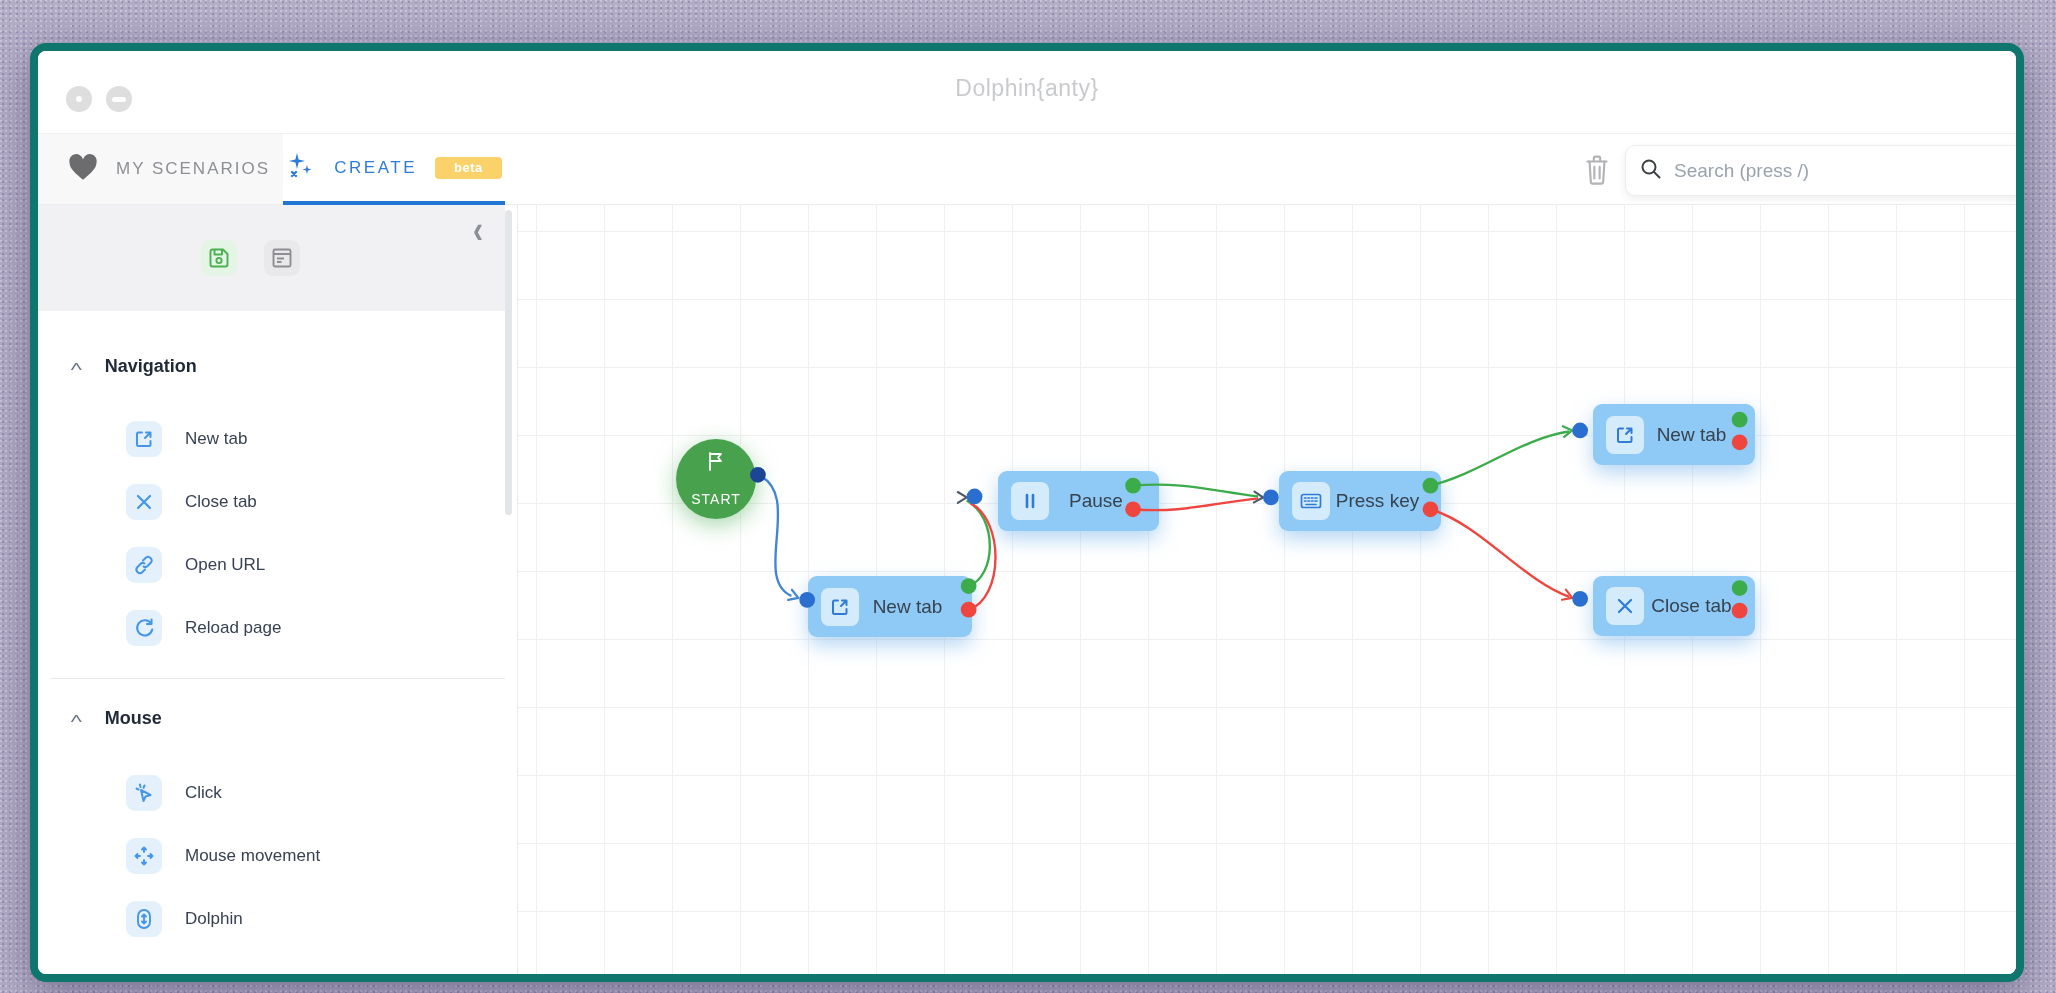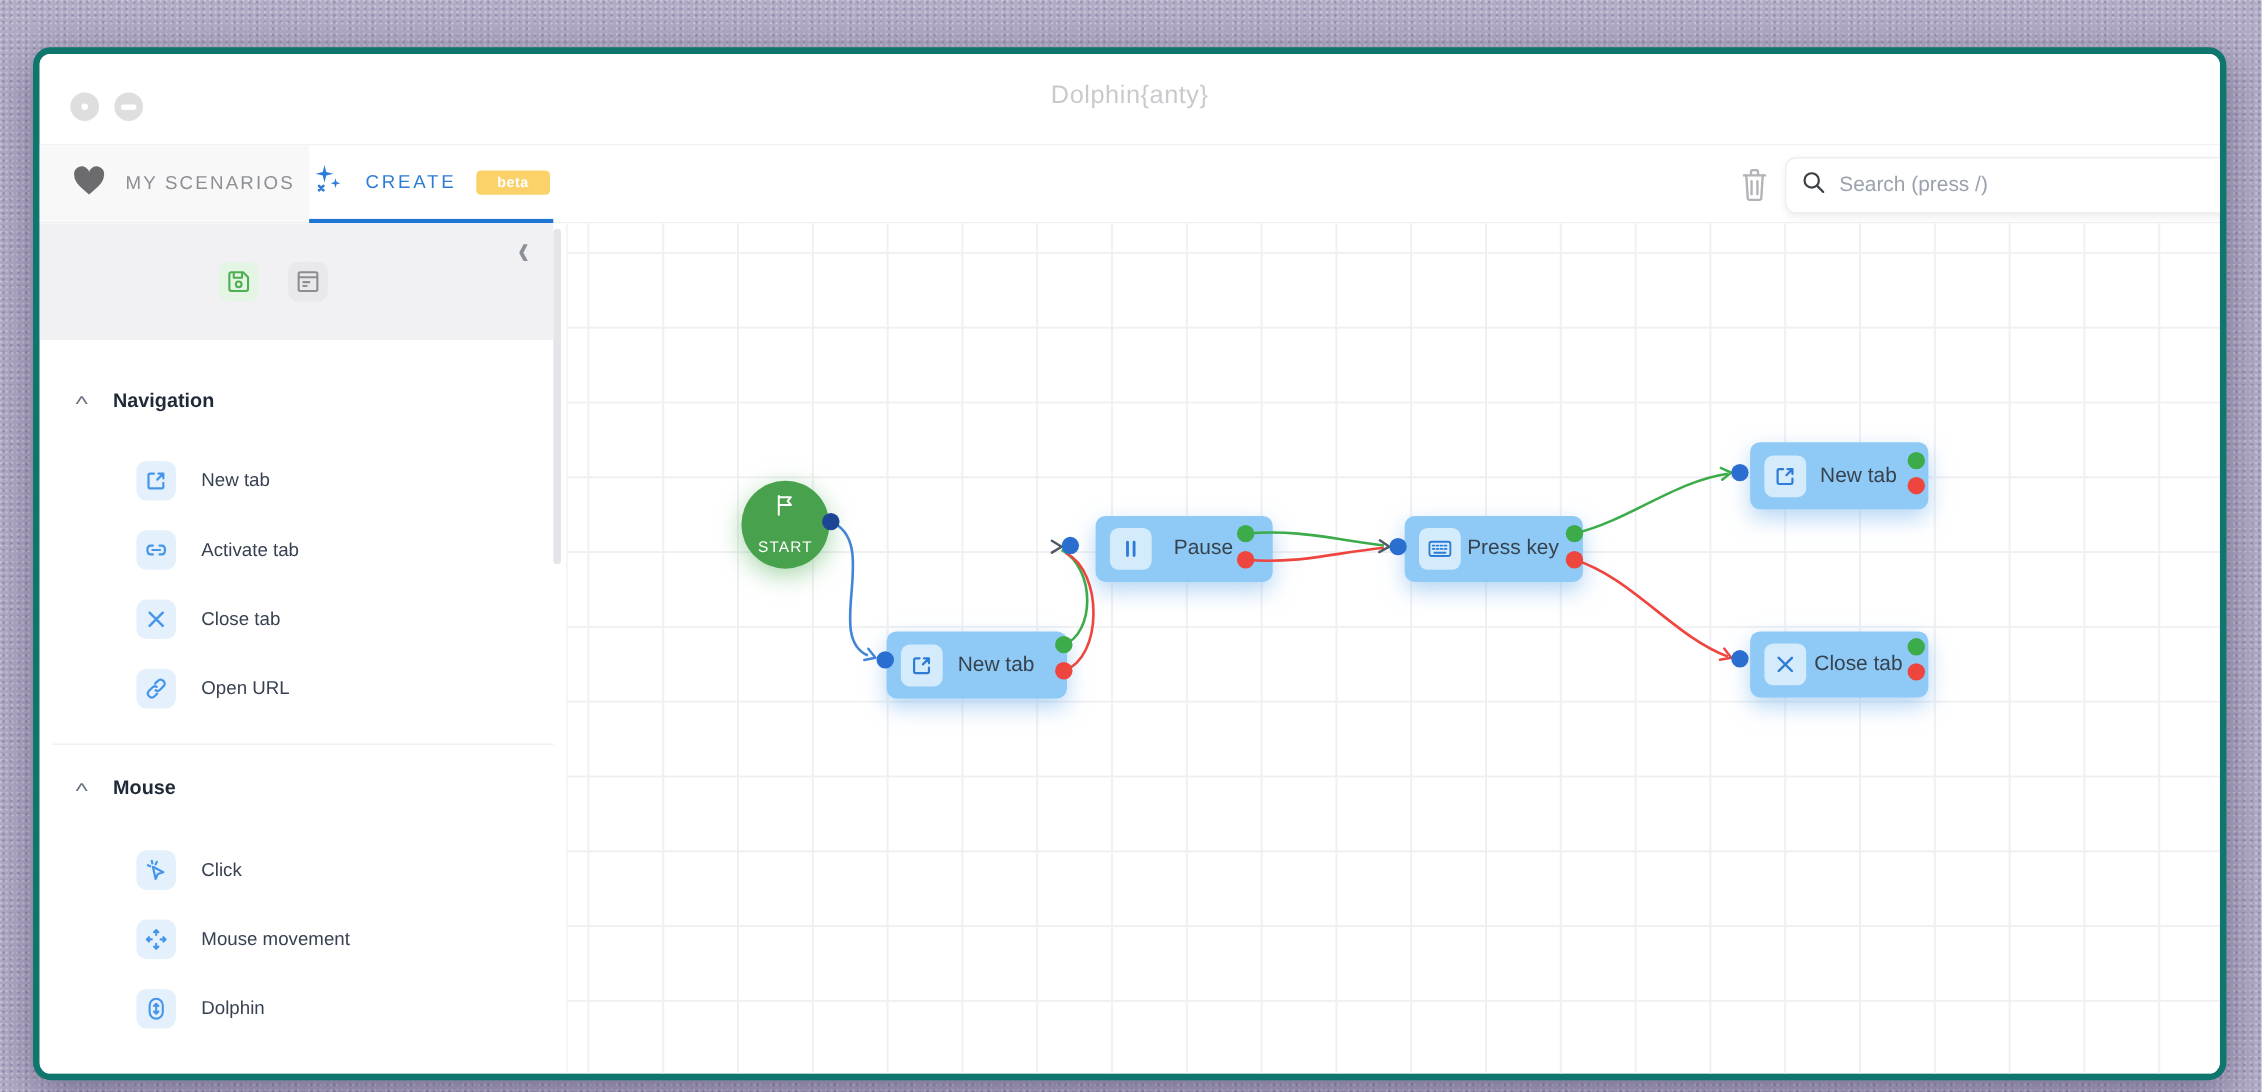--- a/index.html
+++ b/index.html
@@ -8,21 +8,21 @@
     background-color:#b2accServ;
     background-color:#b2acc7;
     background-image:
       radial-gradient(circle at 1px 1px, rgba(255,255,255,.30) 1px, transparent 1.4px),
       radial-gradient(circle at 3px 2px, rgba(70,60,110,.25) 1px, transparent 1.4px);
     background-size:5px 5px, 7px 6px;
     position:relative; overflow:hidden;
   }
   .window {
     position:absolute; left:30px; top:43px; width:1994px; height:939px;
-    background:#fff; border:6px solid #0f766e; border-radius:16px;
+    background:#fff; border:8px solid #0f766e; border-radius:16px;
     overflow:hidden; box-shadow:0 10px 40px rgba(40,30,70,.45);
     display:flex; flex-direction:column;
   }
   
   .titlebar { height:82px; position:relative; background:#fff; flex:0 0 auto; }
   .winbtn { position:absolute; top:35px; width:26px; height:26px; border-radius:50%; background:#dedede; }
   .winbtn.b1 { left:28px; }
   .winbtn.b2 { left:68px; }
   .winbtn .dot { position:absolute; left:10px; top:10px; width:6px; height:6px; border-radius:50%; background:#fff; }
   .winbtn .minus { position:absolute; left:6px; top:11px; width:14px; height:4.5px; border-radius:3px; background:#fff; }
@@ -171,44 +171,43 @@
           <span class="item-icon">
             <svg width="20" height="20" viewBox="0 0 20 20" fill="none" stroke="#4596e8" stroke-width="2" stroke-linecap="round" stroke-linejoin="round">
               <path d="M8 3.5 H4.5 Q3 3.5 3 5 V15.5 Q3 17 4.5 17 H15 Q16.5 17 16.5 15.5 V12"></path>
               <path d="M11 9 L16.5 3.5 M12 3.5 H16.5 V8"></path>
             </svg>
           </span>
           <span class="item-label">New tab</span>
         </div>
         <div class="item">
           <span class="item-icon">
-            <svg width="22" height="22" viewBox="0 0 22 22" fill="none" stroke="#4596e8" stroke-width="2" stroke-linecap="round">
-              <path d="M8 7 H6 Q3 7 3 11 Q3 15 6 15 H8"></path>
-              <path d="M14 7 H16 Q19 7 19 11 Q19 15 16 15 H14"></path>
-              <path d="M7.5 11 H14.5"></path>
-            </svg>
-          </span>
-          <span class="item-label">Activate tab</span>
-        </div>
-        <div class="item">
-          <span class="item-icon">
             <svg width="18" height="18" viewBox="0 0 18 18" stroke="#4596e8" stroke-width="2.2" stroke-linecap="round">
               <path d="M3 3 L15 15 M15 3 L3 15"></path>
             </svg>
           </span>
           <span class="item-label">Close tab</span>
         </div>
         <div class="item">
           <span class="item-icon">
             <svg width="22" height="22" viewBox="0 0 22 22" fill="none" stroke="#4596e8" stroke-width="2" stroke-linecap="round">
               <path d="M10 6.5 L12.5 4 Q15 1.5 17.5 4 Q20 6.5 17.5 9 L14.5 12 Q12.5 14 10.5 12.5"></path>
               <path d="M12 15.5 L9.5 18 Q7 20.5 4.5 18 Q2 15.5 4.5 13 L7.5 10 Q9.5 8 11.5 9.5"></path>
             </svg>
           </span>
           <span class="item-label">Open URL</span>
+        </div>
+        <div class="item">
+          <span class="item-icon">
+            <svg width="21" height="21" viewBox="0 0 21 21" fill="none" stroke="#4596e8" stroke-width="2.1" stroke-linecap="round">
+              <path d="M17 6.5 A7.6 7.6 0 1 0 18.2 12.5"></path>
+              <path d="M17.5 2.5 V7 H13" stroke-linejoin="round"></path>
+            </svg>
+          </span>
+          <span class="item-label">Reload page</span>
         </div>
       </div>
 
       <div class="divider"></div>
 
       <div class="section-header second">
         <span class="caret">˄</span>
         <span class="section-title">Mouse</span>
       </div>
       <div class="items second">

